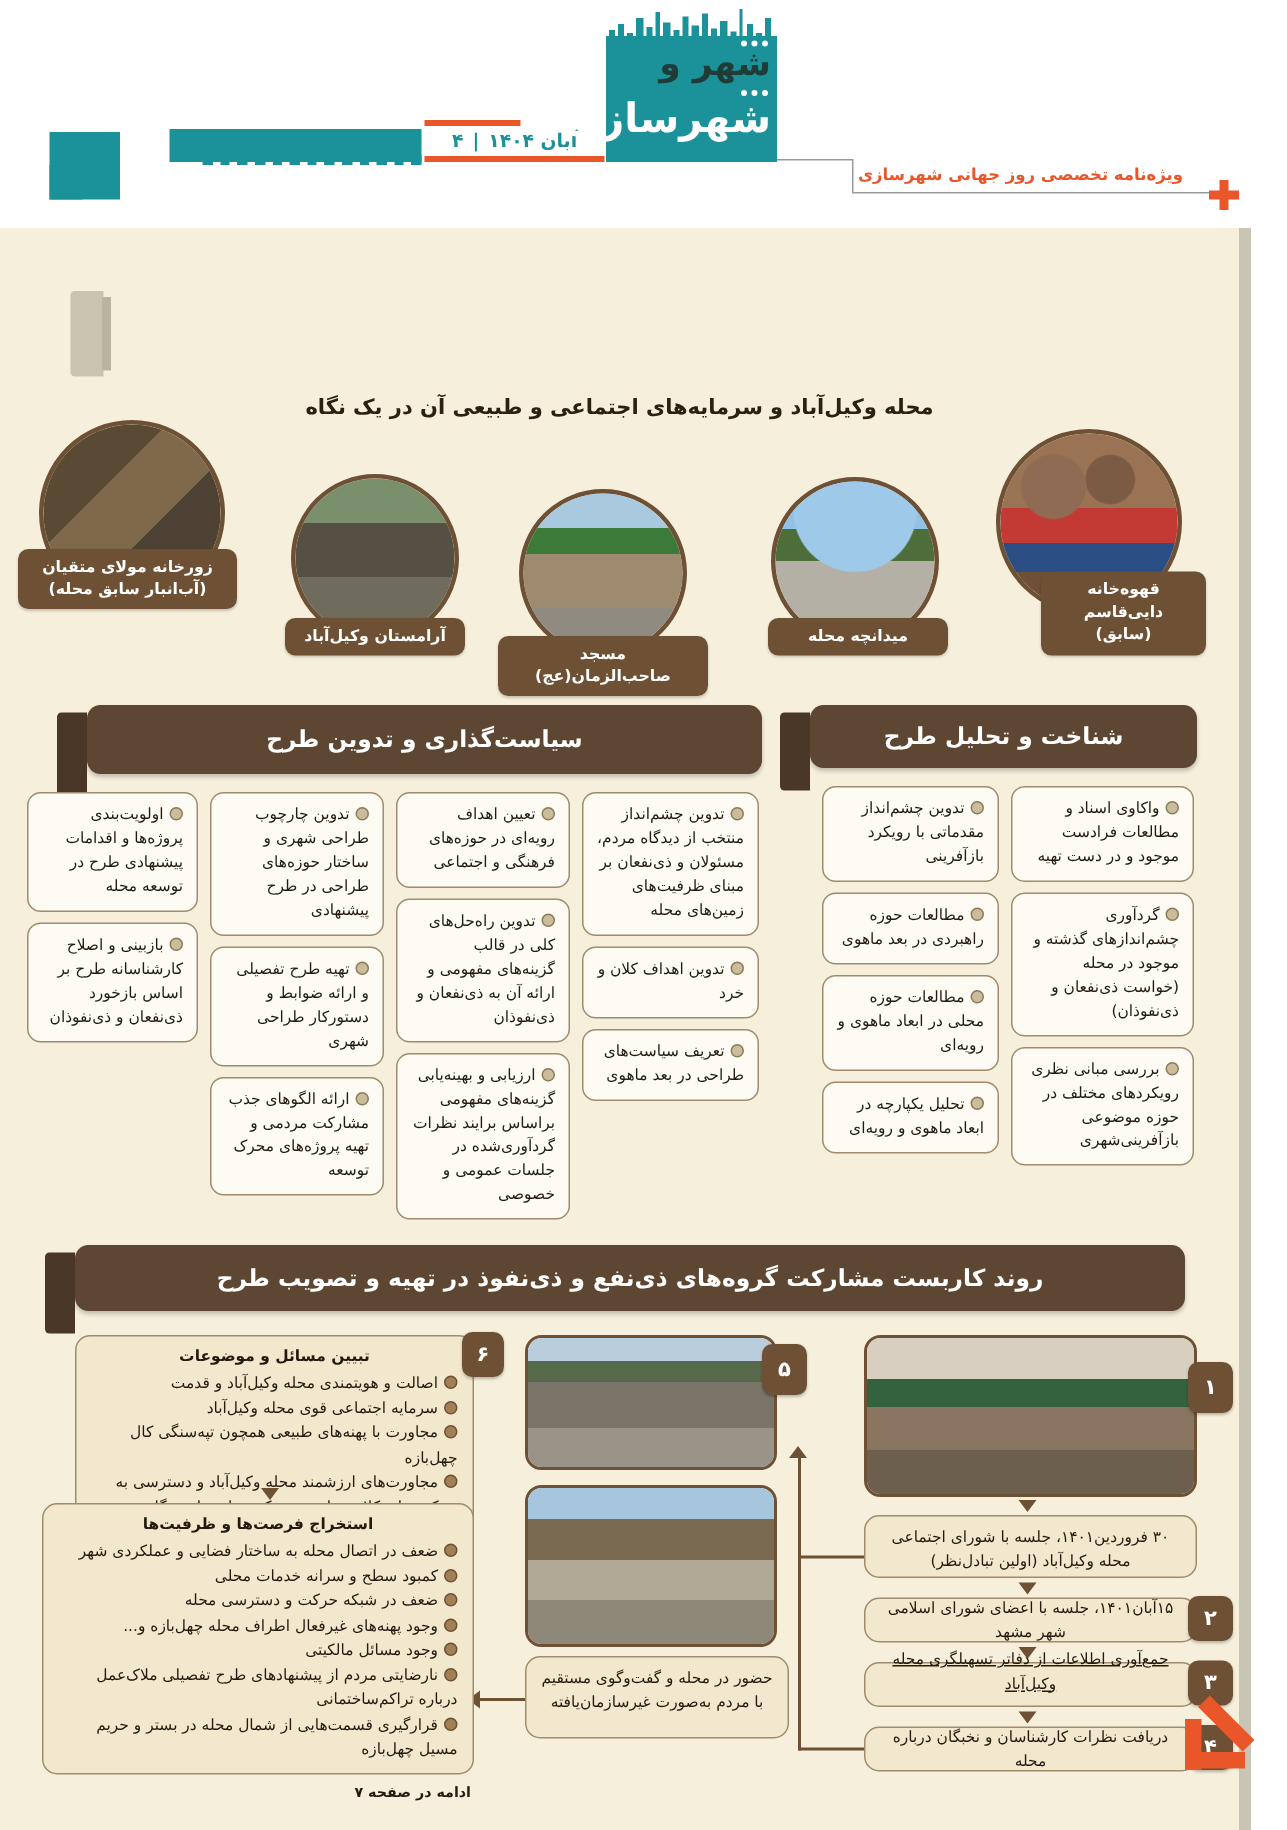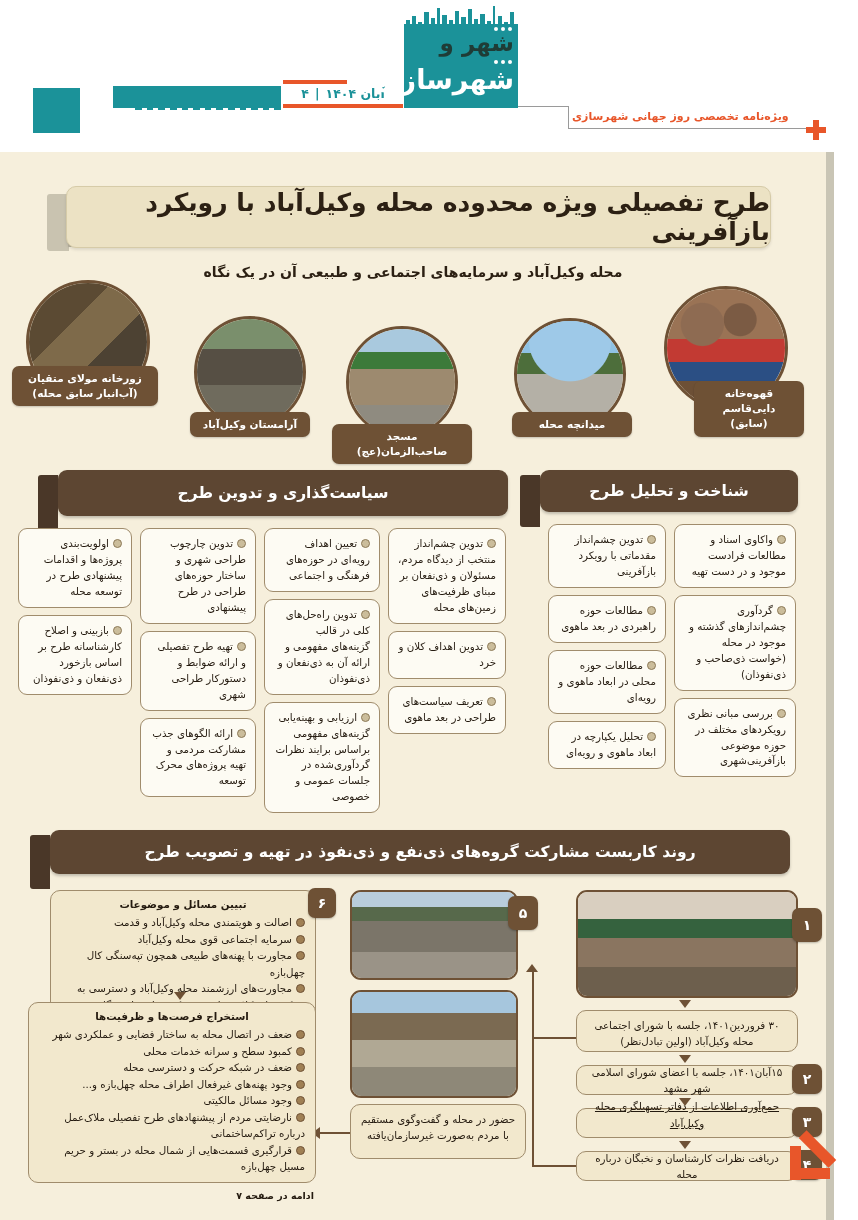--- a/index.html
+++ b/index.html
@@ -270,23 +270,20 @@
     <div class="grey-rule-h"></div>
     <div class="grey-rule-v"></div>
     <div class="grey-rule-h2"></div>
     <div class="tagline">ویژه‌نامه تخصصی روز جهانی شهرسازی</div>
     <div class="plus-mark"></div>
   </div>
 
   <div class="poster">
 
     <div class="title-tab"></div>
-    <div class="title-banner">
-      <h1>طرح تفصیلی ویژه محدوده محله وکیل‌آباد با رویکرد بازآفرینی</h1>
-    </div>
     <div class="subtitle">محله وکیل‌آباد و سرمایه‌های اجتماعی و طبیعی آن در یک نگاه</div>
 
     <div class="photo-row">
 
       <div class="pc" style="right:38px; top:16px;">
         <div class="circle" style="width:124px;height:124px;">
           <div class="img-cafe"></div>
         </div>
         <div class="cap" style="right:-16px; top:95px; width:110px;">قهوه‌خانه دایی‌قاسم
 (سابق)</div>
@@ -325,21 +322,21 @@
     <div class="sec-header" style="right:28px; top:318px; width:258px; height:42px; font-size:15.5px;">
       <span class="tab left"></span>
       <span>شناخت و تحلیل طرح</span>
     </div>
 
     <div style="position:absolute; right:30px; top:372px; width:122px;">
       <div class="card" style="margin-bottom:7px;">
         <span class="bullet"></span><span>واکاوی اسناد و مطالعات فرادست موجود و در دست تهیه</span>
       </div>
       <div class="card" style="margin-bottom:7px;">
-        <span class="bullet"></span><span>گردآوری چشم‌اندازهای گذشته و موجود در محله (خواست ذی‌صاحب و ذی‌نفوذان)</span>
+        <span class="bullet"></span><span>گردآوری چشم‌اندازهای گذشته و موجود در محله (خواست ذی‌نفعان و ذی‌نفوذان)</span>
       </div>
       <div class="card">
         <span class="bullet"></span><span>بررسی مبانی نظری رویکردهای مختلف در حوزه موضوعی بازآفرینی‌شهری</span>
       </div>
     </div>
 
     <div style="position:absolute; right:160px; top:372px; width:118px;">
       <div class="card" style="margin-bottom:7px;">
         <span class="bullet"></span><span>تدوین چشم‌انداز مقدماتی با رویکرد بازآفرینی</span>
       </div>

